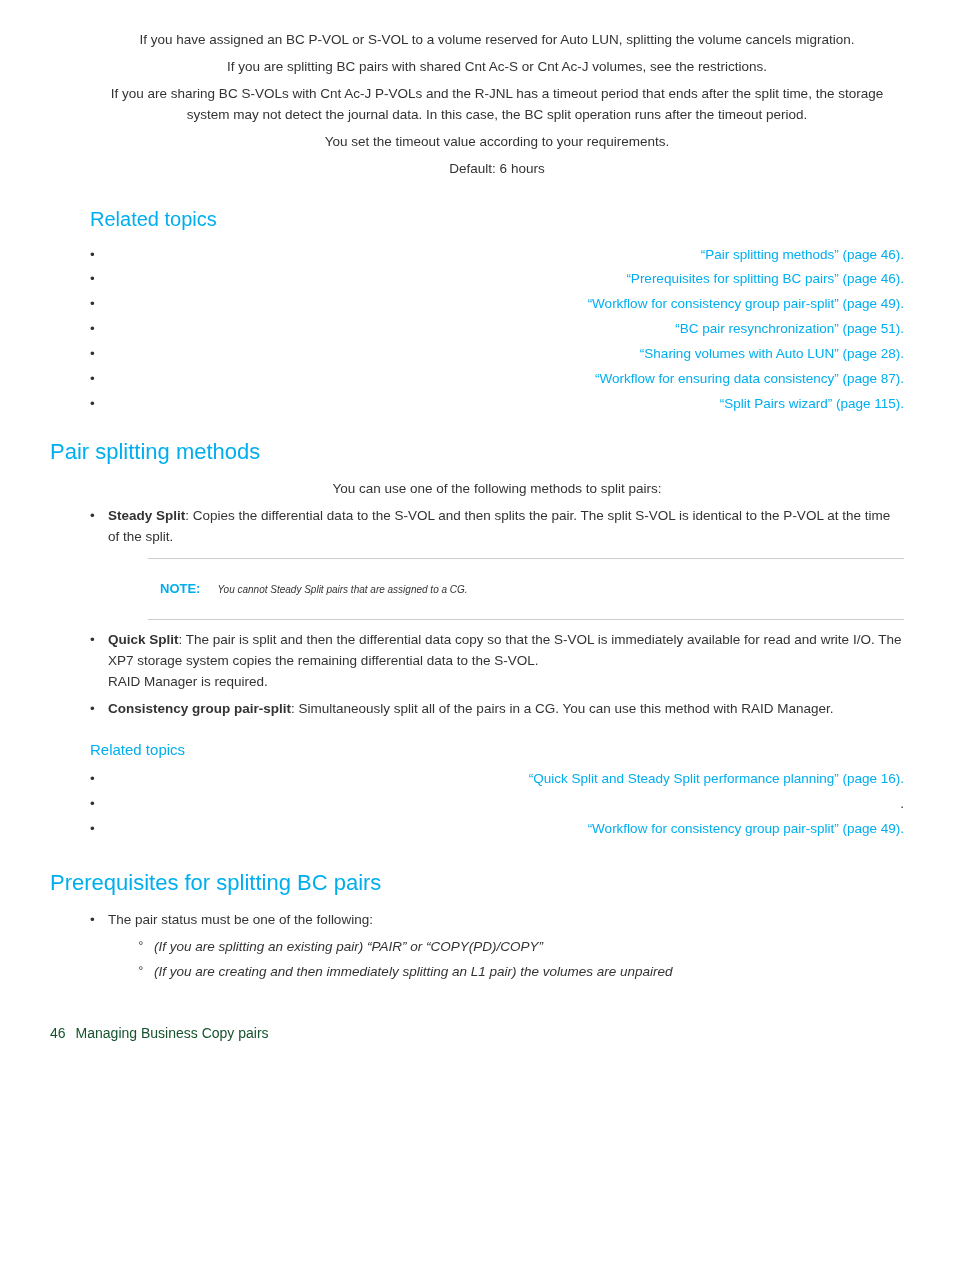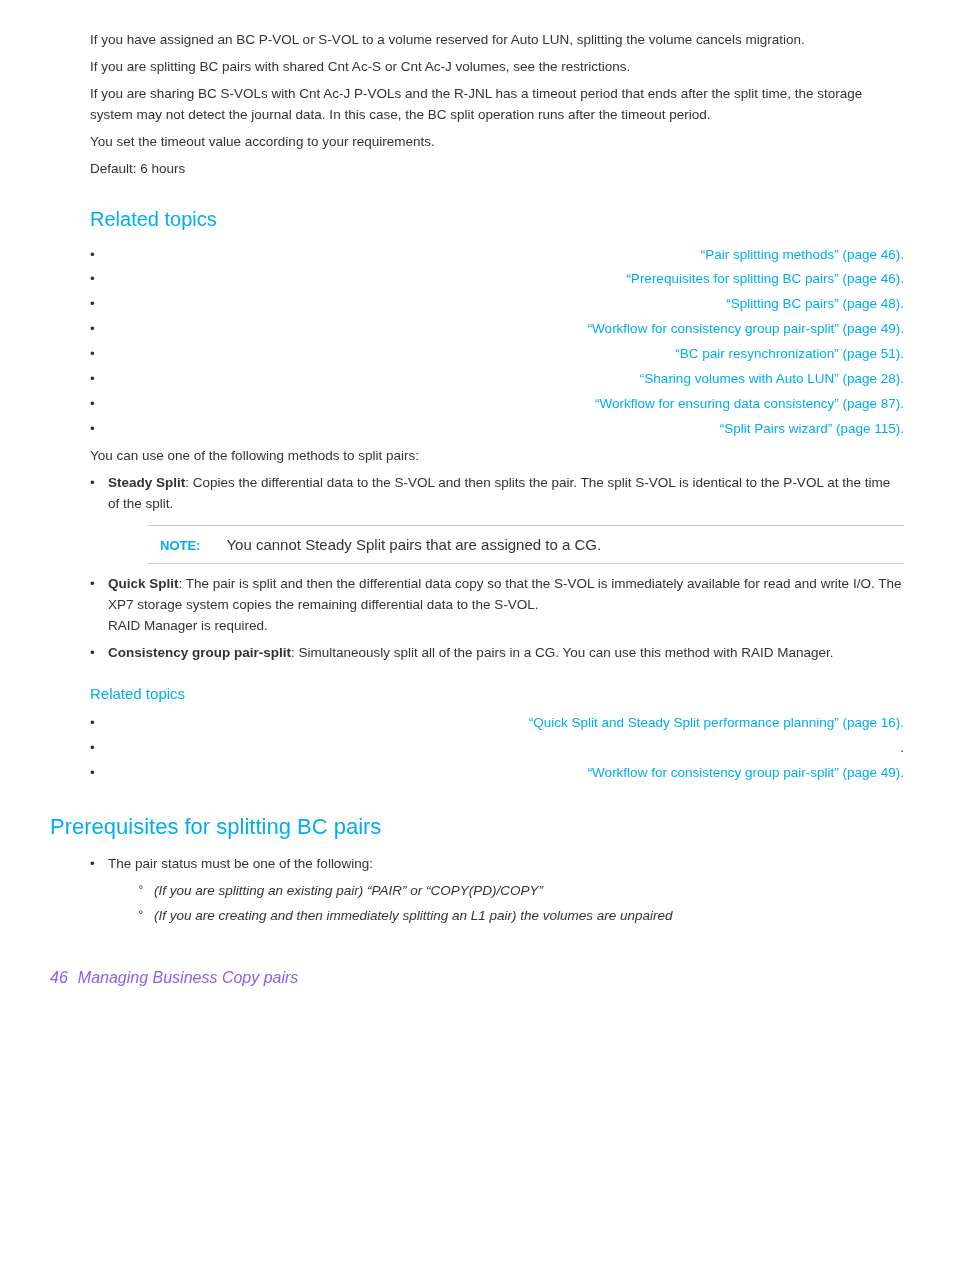--- a/index.html
+++ b/index.html
@@ -44,49 +44,50 @@
       left: 0;
       color: #333;
     }
     a.topic-link {
       color: #00aeef;
       text-decoration: none;
     }
     .note-box {
       border-top: 1.5px solid #ccc;
       border-bottom: 1.5px solid #ccc;
-      padding: 7px 12px;
+      padding: 20px 12px;
       margin: 10px 0 10px 40px;
       display: flex;
       align-items: baseline;
-      gap: 26px;
+      gap: 17px;
       text-align: center;
     }
     .note-label {
       color: #00aeef;
       font-weight: bold;
       font-size: 13px;
       white-space: nowrap;
     }
     .note-text {
-      font-size: 15px;
+      font-size: 10px;
+      font-style: italic;
     }
     .bold-term {
       font-weight: bold;
     }
     p.body-text {
       margin-bottom: 6px;
+      text-align: center;
     }
     .page-footer {
       margin-top: 40px;
-      font-size: 16px;
-      color: #8b5cf6;
+      font-size: 14px;
+      color: #14532d;
       display: flex;
       gap: 10px;
-      font-style: italic;
     }
     ul.body-list {
       list-style: none;
       margin: 6px 0 6px 40px;
     }
     ul.body-list li {
       position: relative;
       padding-left: 18px;
       margin-bottom: 6px;
     }
@@ -123,30 +124,30 @@
   <p class="body-text indent">If you are sharing BC S-VOLs with Cnt Ac-J P-VOLs and the R-JNL has a timeout period that ends after the split time, the storage system may not detect the journal data. In this case, the BC split operation runs after the timeout period.</p>
   <p class="body-text indent">You set the timeout value according to your requirements.</p>
   <p class="body-text indent">Default: 6 hours</p>
 </div>
 
 <div>
   <h2 class="section-heading indent">Related topics</h2>
   <ul class="topic-list">
     <li><a href="#" class="topic-link">“Pair splitting methods” (page 46).</a></li>
     <li><a href="#" class="topic-link">“Prerequisites for splitting BC pairs” (page 46).</a></li>
-    <li><a href="#" class="topic-link">“Splitting BC pairs” (page 48).</a></li>
     <li><a href="#" class="topic-link">“Workflow for consistency group pair-split” (page 49).</a></li>
     <li><a href="#" class="topic-link">“BC pair resynchronization” (page 51).</a></li>
     <li><a href="#" class="topic-link">“Sharing volumes with Auto LUN” (page 28).</a></li>
     <li><a href="#" class="topic-link">“Workflow for ensuring data consistency” (page 87).</a></li>
     <li><a href="#" class="topic-link">“Split Pairs wizard” (page 115).</a></li>
   </ul>
 </div>
 
 <div>
+  <h2 class="section-heading" style="font-size:22px; margin-top:20px;">Pair splitting methods</h2>
   <p class="body-text indent">You can use one of the following methods to split pairs:</p>
 
   <ul class="body-list">
 
     <li>
       <span class="bold-term">Steady Split</span><span>: Copies the differential data to the S-VOL and then splits the pair. The split S-VOL is identical to the P-VOL at the time of the split.</span>
       <div class="note-box">
         <span class="note-label">NOTE:</span>
         <span class="note-text">You cannot Steady Split pairs that are assigned to a CG.</span>
       </div>

